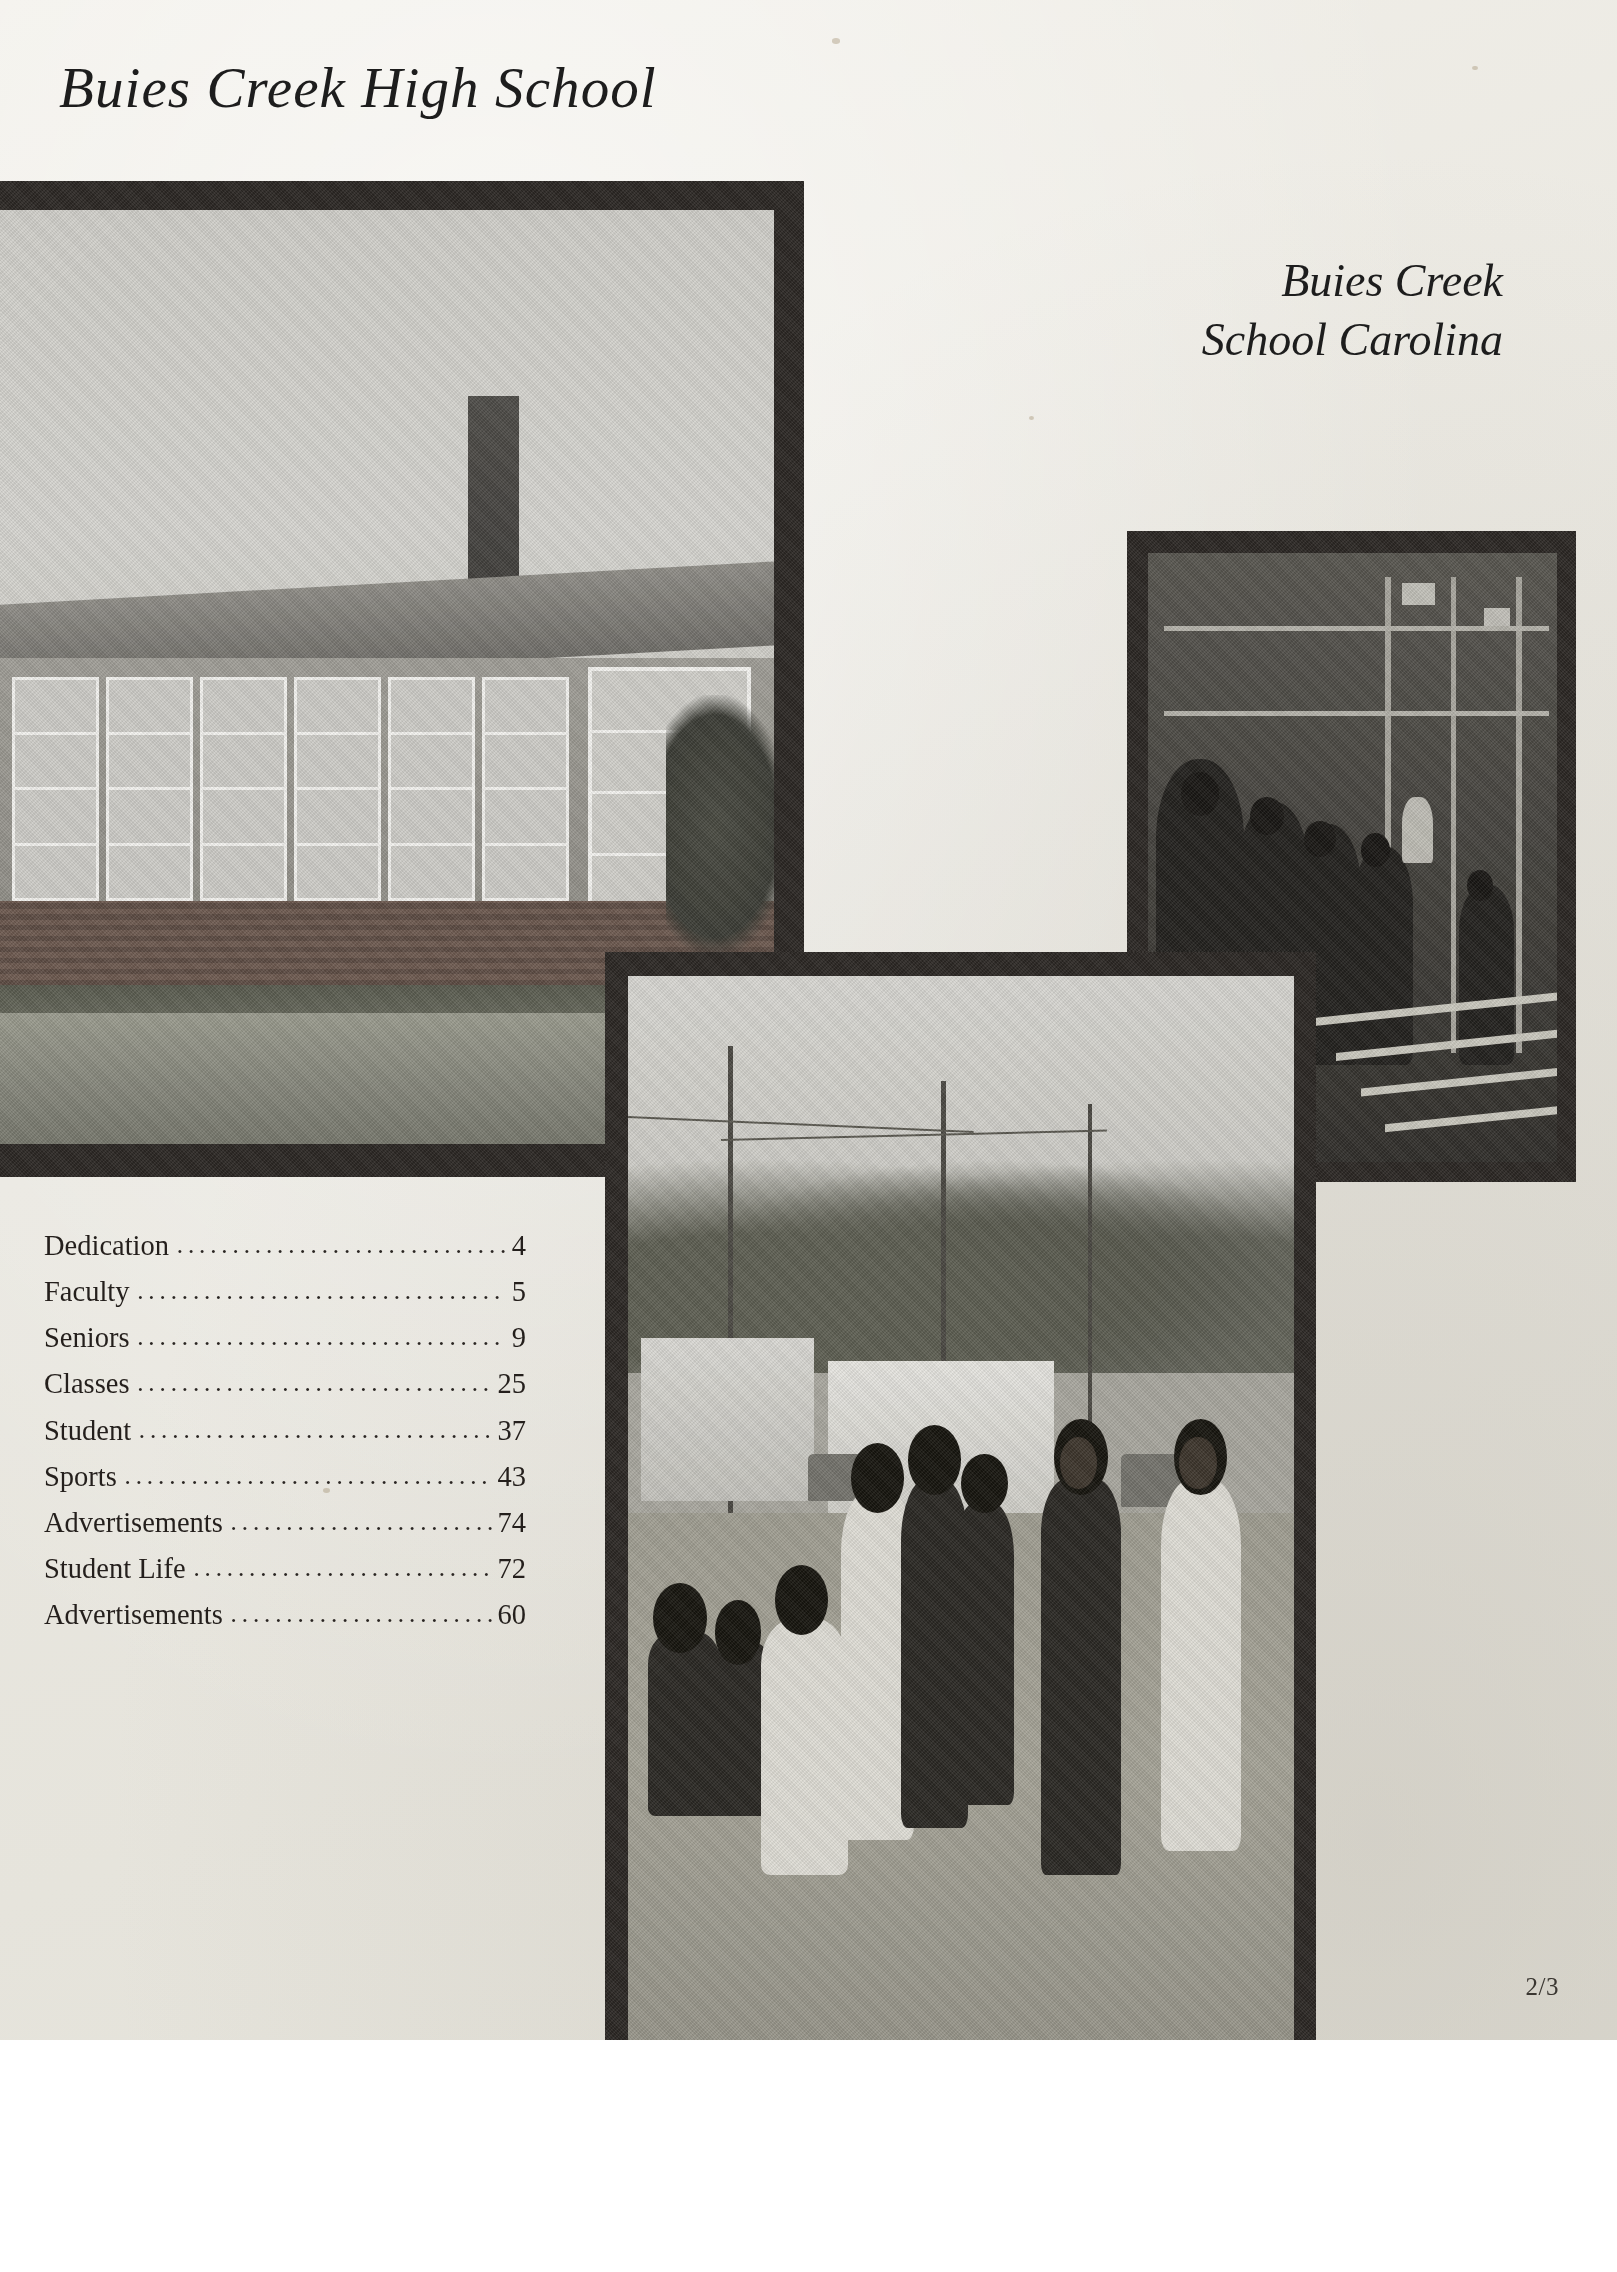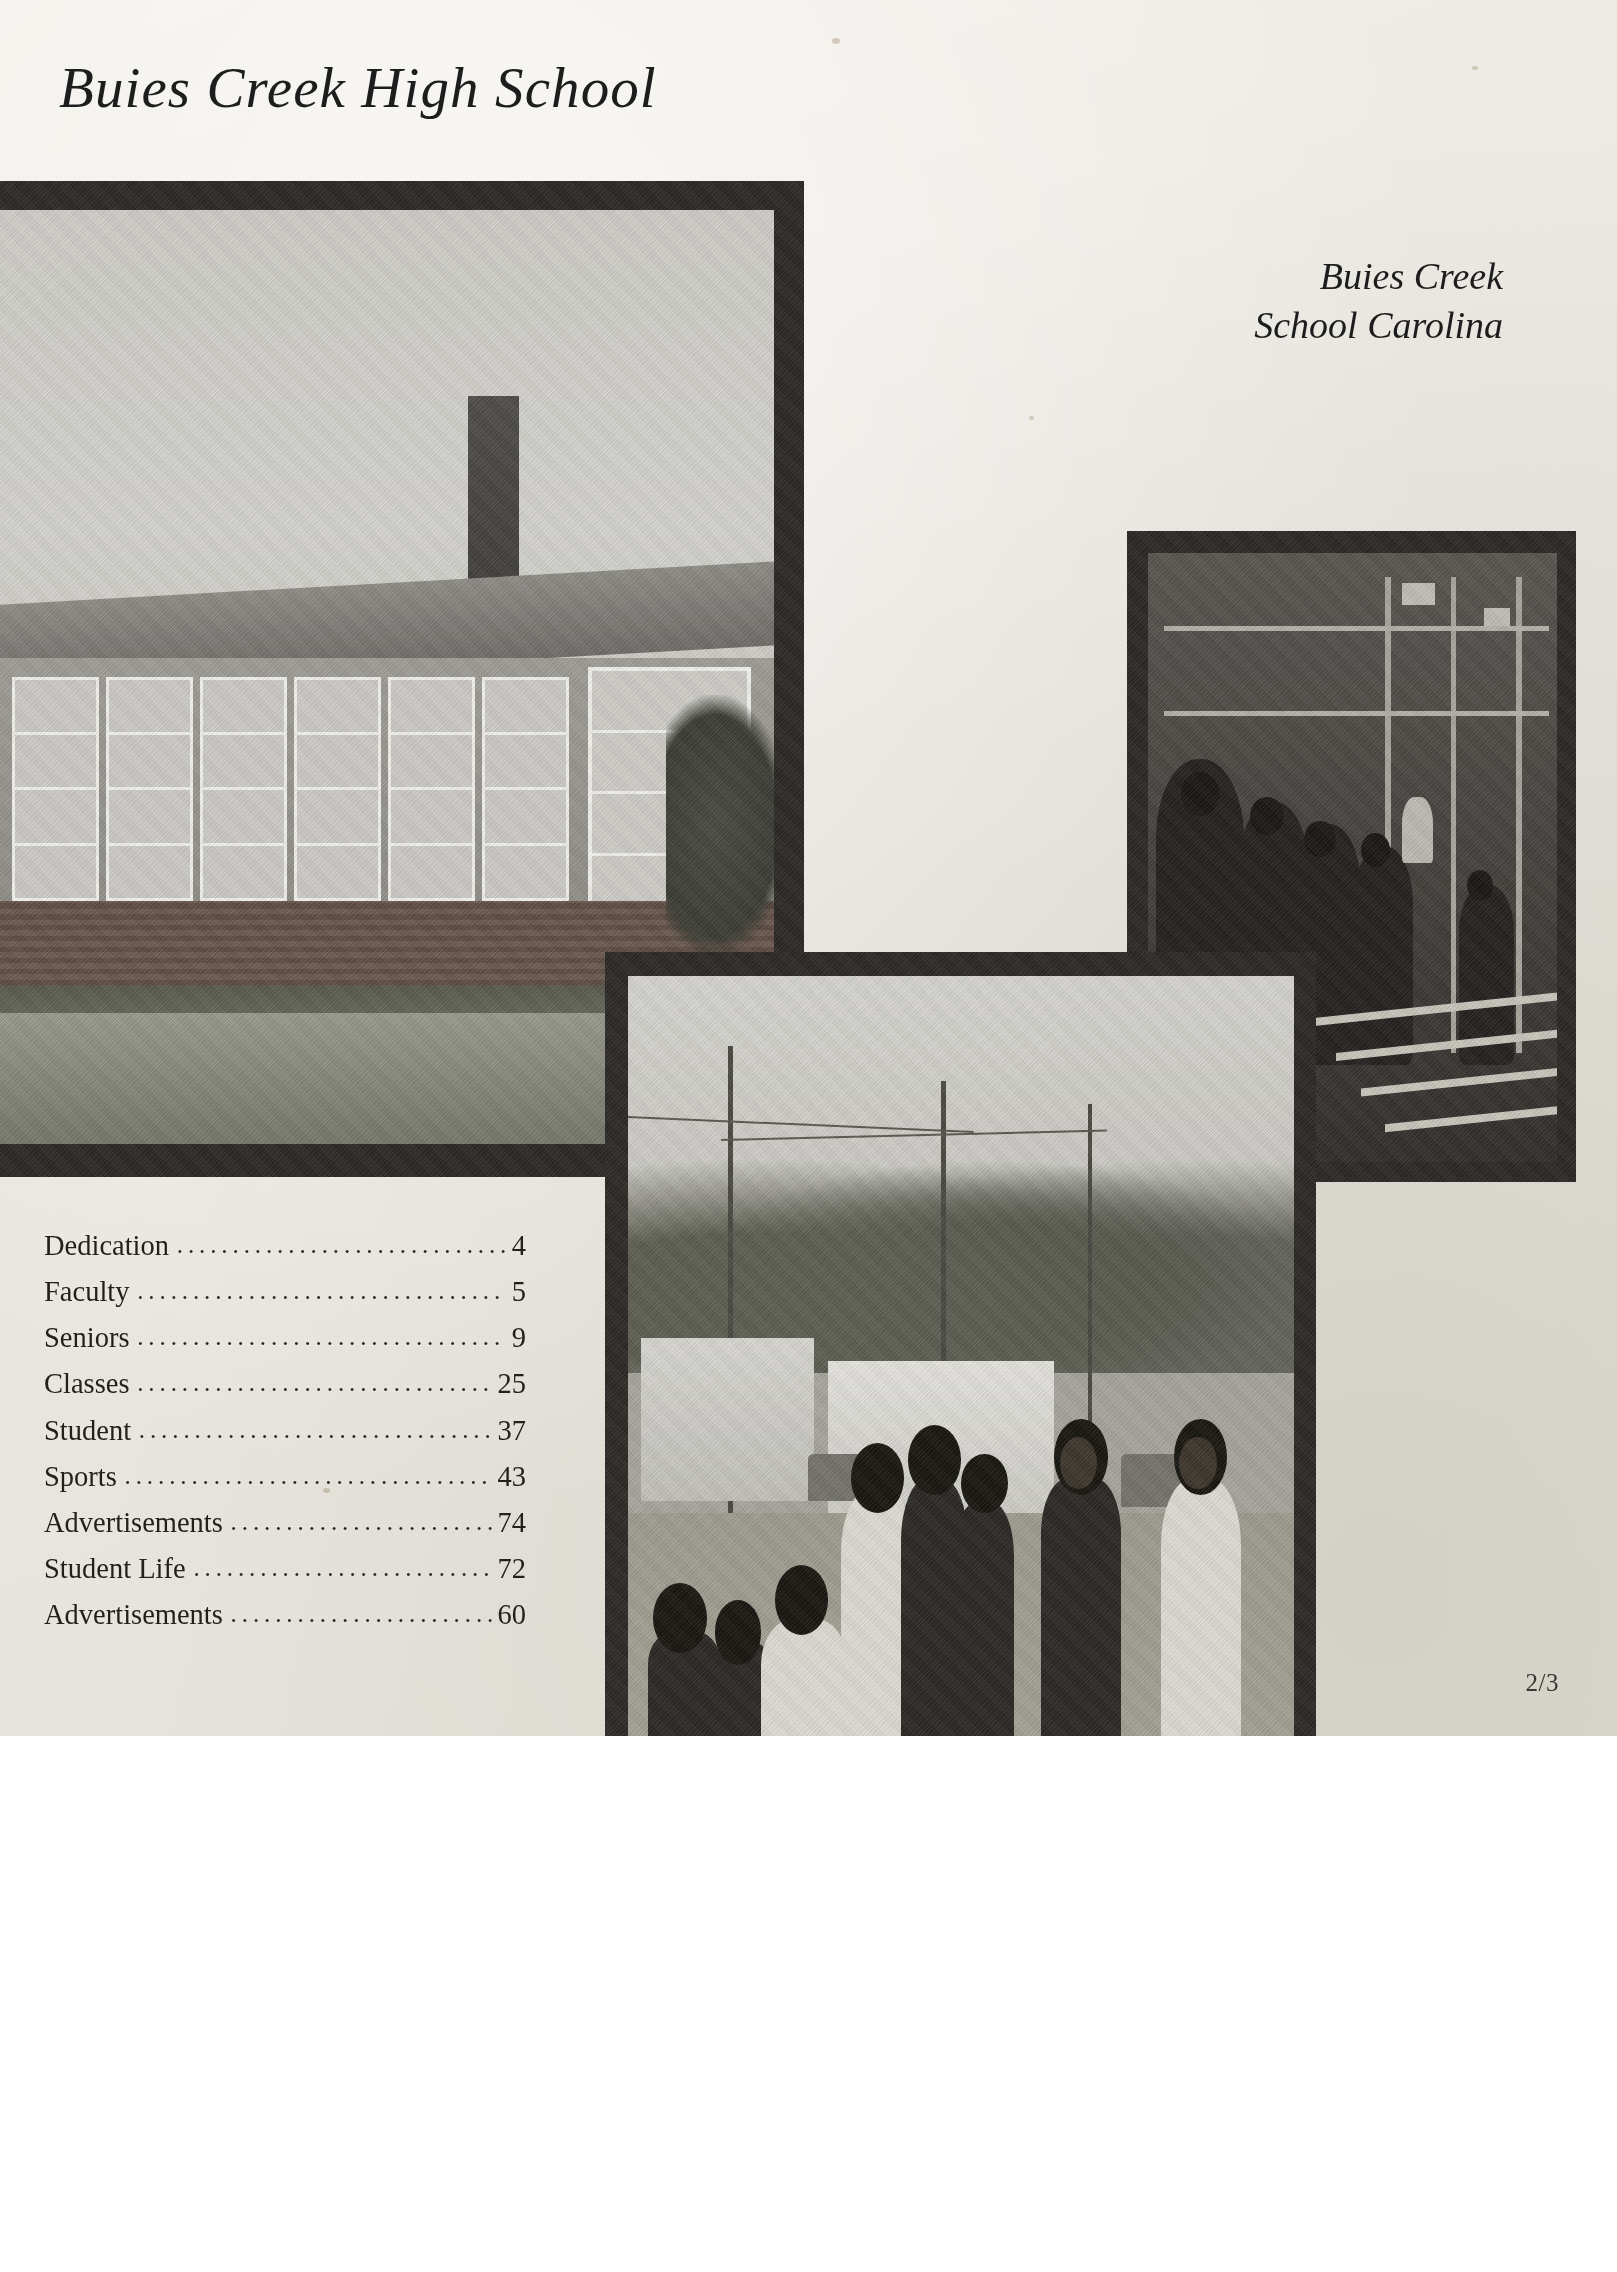--- a/index.html
+++ b/index.html
@@ -6,21 +6,21 @@
     margin: 0;
     padding: 0;
     background: #ffffff;
   }
   body {
     font-family: "Liberation Serif", serif;
   }
   .page {
     position: relative;
     width: 1618px;
-    height: 1736px;
+    height: 2040px;
     background: #ef4444;
     overflow: hidden;
   }
   
   .paper-tint {
     position: absolute;
     inset: 0;
     background:
       radial-gradient(ellipse at 30% 20%, rgba(255,255,255,0.55), rgba(255,255,255,0) 60%),
       radial-gradient(ellipse at 85% 90%, rgba(180,175,165,0.35), rgba(255,255,255,0) 65%),
@@ -46,21 +46,21 @@
     color: #1d1d1d;
     white-space: nowrap;
   }
   .location {
     position: absolute;
     right: 115px;
     top: 252px;
     text-align: right;
     font-family: "Liberation Serif", serif;
     font-style: italic;
-    font-size: 38px;
+    font-size: 46px;
     line-height: 1.28;
     color: #1d1d1d;
     white-space: nowrap;
   }
 
   
   .photo {
     position: absolute;
     background: #2b2724;
     box-shadow: 0 0 0 0 rgba(0,0,0,0);

